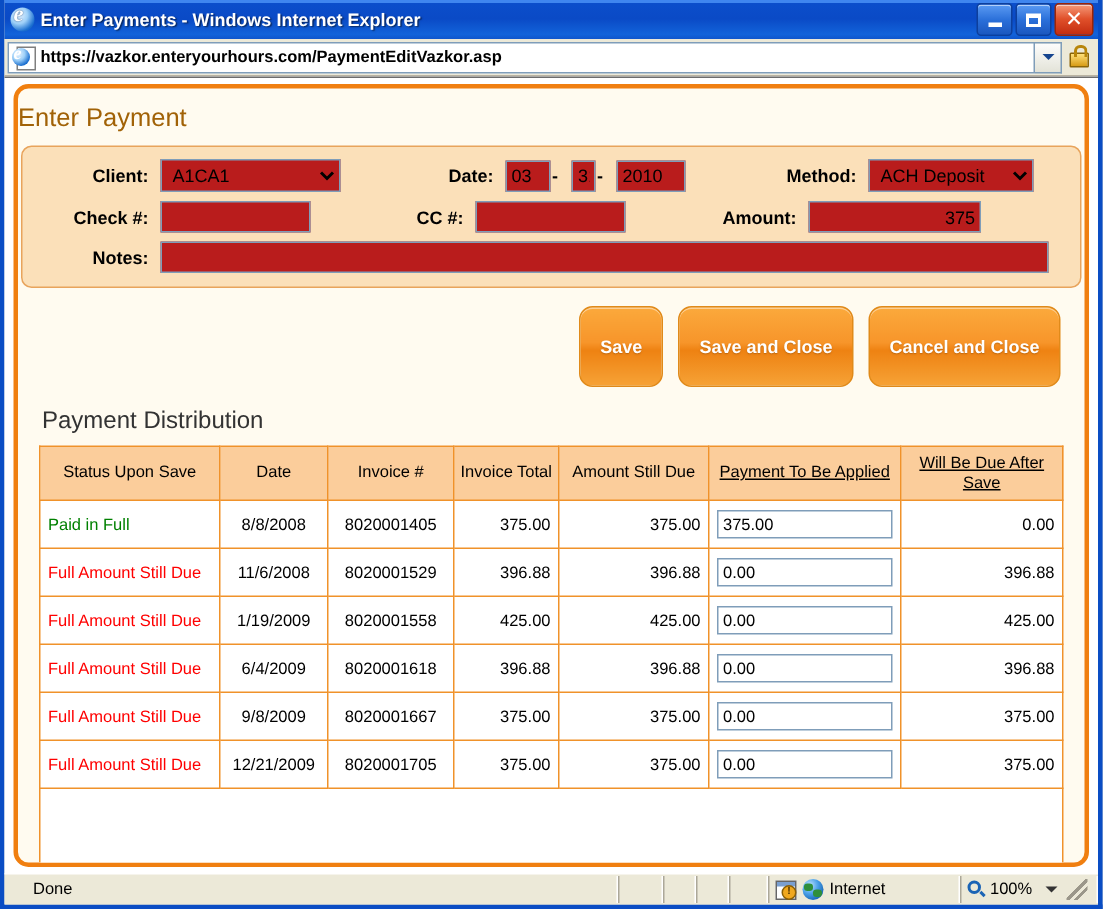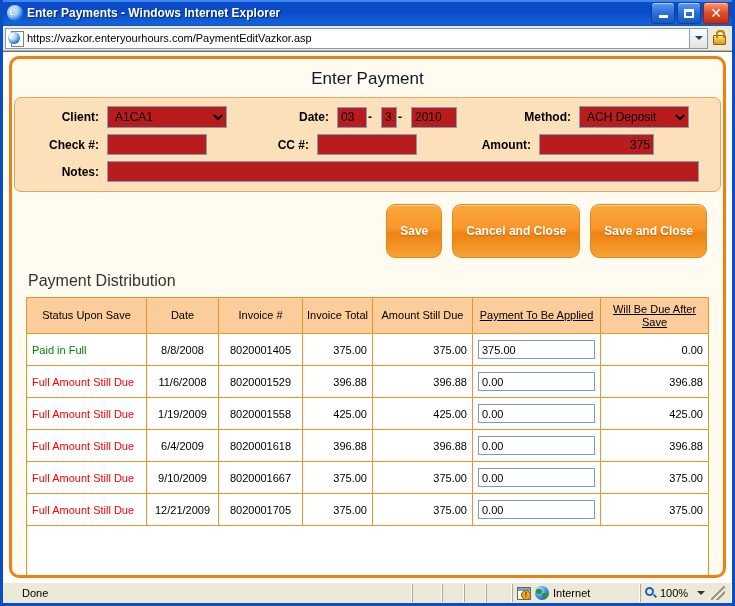--- a/index.html
+++ b/index.html
@@ -80,21 +80,21 @@
   }
   .addr-pageicon .ie2{
     position:absolute;left:0;top:1px;width:12px;height:12px;border-radius:50%;
     background:radial-gradient(circle at 35% 32%,#eaf4ff 0%,#9ed0f8 38%,#1b6fd0 72%,#0d4f9e 100%);
   }
   .addr-pageicon .ie2:after{
     content:"e";position:absolute;left:1px;top:-4px;
     font-family:"Liberation Serif",serif;font-style:italic;font-weight:bold;
     font-size:12px;color:#fff;
   }
-  .addr-url{font-size:11px;color:#000;}
+  .addr-url{font-size:11px;color:#000;font-weight:bold;}
   .addr-drop{
     width:17px;height:19px;flex:0 0 17px;border:1px solid #7f9db9;border-left:none;
     background:linear-gradient(to bottom,#fdfdfd,#e3e3d8);
     display:flex;align-items:center;justify-content:center;
   }
   .chev{width:0;height:0;border-left:4px solid transparent;border-right:4px solid transparent;border-top:4px solid #16458f;}
   .addr-lock{
     width:22px;height:20px;flex:0 0 22px;display:flex;align-items:center;justify-content:center;
   }
   .lock-body{width:11px;height:8px;background:linear-gradient(to bottom,#ffe07a,#d79c16);border:1px solid #8a6508;border-radius:1px;position:relative;margin-top:3px;}
@@ -109,21 +109,21 @@
     border-top:1px solid #6c6c6c;
   }
   .page-inner{
     position:absolute;left:6px;top:4px;right:6px;bottom:4px;
     background:#FFFBF0;
     border:3px solid #F07F10;border-radius:10px;
     overflow:hidden;
   }
 
   .page-title{
-    text-align:center;font-size:17px;color:#0f172a;
+    text-align:left;font-size:17px;color:#a16207;
     padding:10px 0 8px 0;font-family:"Liberation Sans",sans-serif;
   }
 
   .form-panel{
     margin:0 2px;
     background:#FBE0B9;
     border:1px solid #E8A45C;border-radius:7px;
     padding:8px 10px 9px 10px;
   }
   .frow{display:flex;align-items:center;margin-bottom:6px;}
@@ -345,22 +345,22 @@
 
         <div class="frow">
           <span class="lbl notes">Notes:</span>
           <input class="ctl in-notes" value="" style="">
         </div>
 
       </div>
 
       <div class="btnrow">
         <button class="obtn">Save</button>
+        <button class="obtn">Save and Close</button>
         <button class="obtn">Cancel and Close</button>
-        <button class="obtn">Save and Close</button>
       </div>
 
       <div class="sect-title">Payment Distribution</div>
 
       <div class="tbl-wrap">
         <table class="dist">
           <colgroup>
             <col style="width:120px">
               <col style="width:72px">
               <col style="width:84px">
@@ -412,21 +412,21 @@
                 <td class="c-status"><span class="st-due">Full Amount Still Due</span></td>
                 <td class="c-date">6/4/2009</td>
                 <td class="c-inv">8020001618</td>
                 <td class="c-total">396.88</td>
                 <td class="c-due">396.88</td>
                 <td><input class="payin" value="0.00" style=""></td>
                 <td class="c-after">396.88</td>
               </tr>
               <tr>
                 <td class="c-status"><span class="st-due">Full Amount Still Due</span></td>
-                <td class="c-date">9/10/2009</td>
+                <td class="c-date">9/8/2009</td>
                 <td class="c-inv">8020001667</td>
                 <td class="c-total">375.00</td>
                 <td class="c-due">375.00</td>
                 <td><input class="payin" value="0.00" style=""></td>
                 <td class="c-after">375.00</td>
               </tr>
               <tr>
                 <td class="c-status"><span class="st-due">Full Amount Still Due</span></td>
                 <td class="c-date">12/21/2009</td>
                 <td class="c-inv">8020001705</td>

